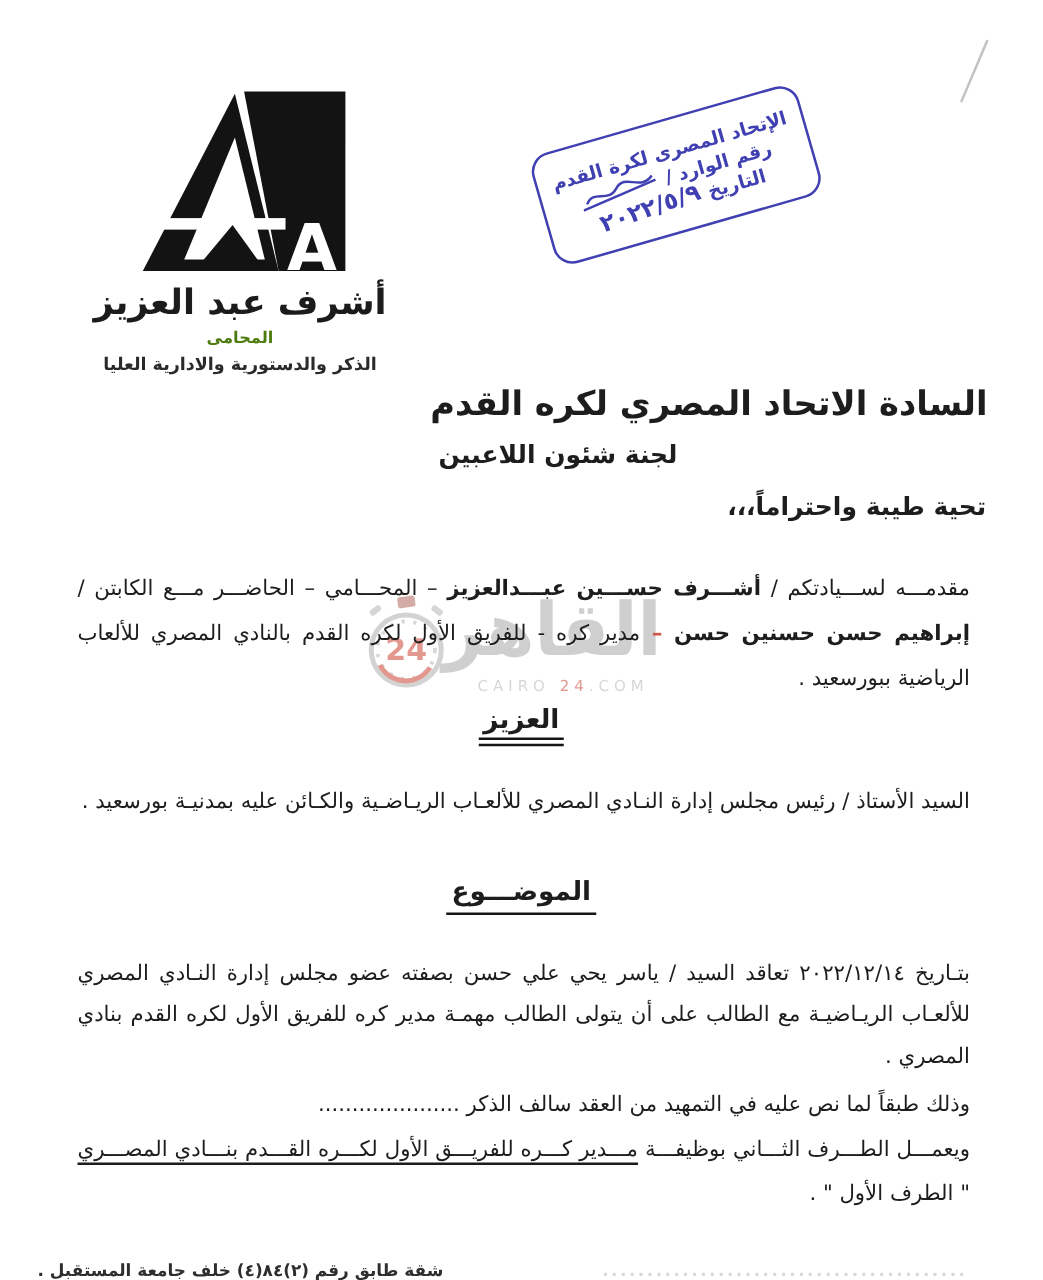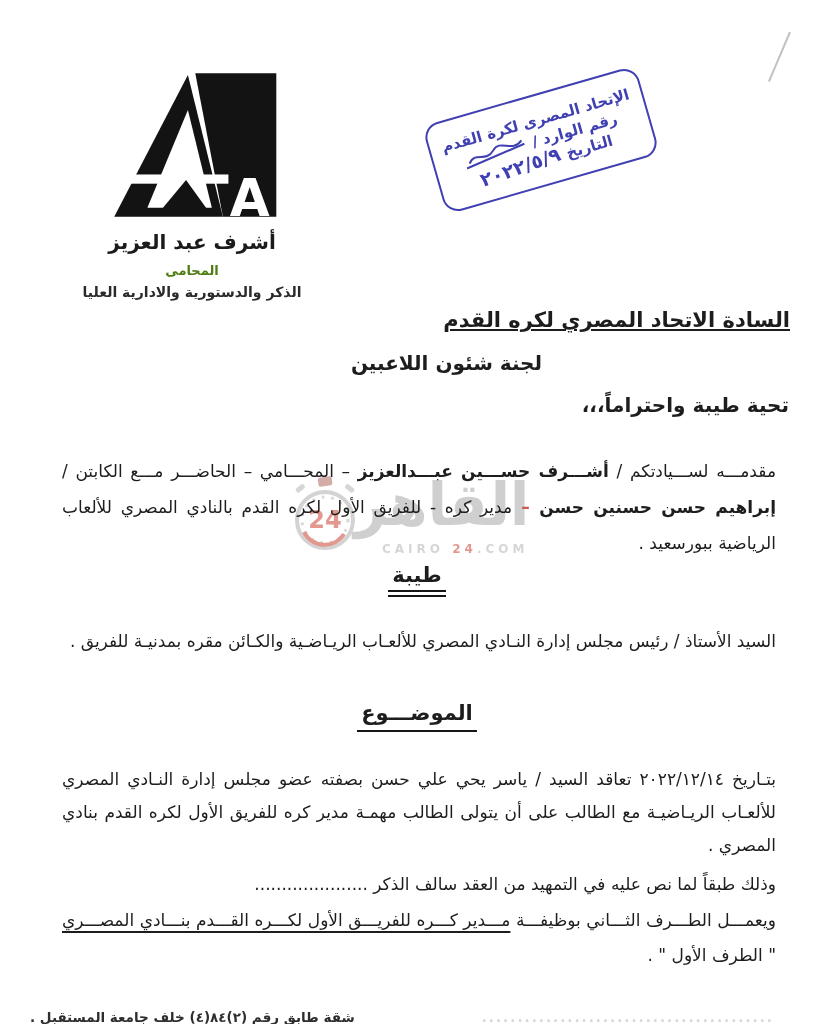--- a/index.html
+++ b/index.html
@@ -9,44 +9,44 @@
     margin:0 auto;
     background:#ffffff;
     overflow:hidden;
     font-family:"DejaVu Sans",sans-serif;
     color:#1d1d1d;
     direction:rtl;
   }
   
   .letterhead{position:absolute;left:52px;top:70px;width:280px;text-align:center;direction:rtl;}
   .letterhead .logo{display:block;margin:0 auto 4px auto;}
-  .lh-name{font-size:20px;font-weight:700;color:#1b1b1b;line-height:36px;letter-spacing:-1px;}
+  .lh-name{font-size:28px;font-weight:700;color:#1b1b1b;line-height:36px;letter-spacing:-1px;}
   .lh-title{font-size:13px;font-weight:700;color:#4d7c0f;line-height:18px;margin-top:2px;}
   .lh-sub{font-size:14px;font-weight:700;color:#2a2a2a;line-height:18px;margin-top:3px;}
   
   .stamp{
     position:absolute;left:430px;top:94px;width:222px;height:92px;
     border:2.5px solid #4040b2;border-radius:16px;
     transform:rotate(-16deg);
     color:#4040b2;
     display:flex;flex-direction:column;align-items:center;justify-content:center;
     font-size:15px;font-weight:600;line-height:20px;
     padding:4px 8px;box-sizing:border-box;
   }
   .stamp .row{display:flex;align-items:center;gap:6px;white-space:nowrap;}
   .stamp .date-hand{font-size:19px;font-weight:700;letter-spacing:3px;transform:rotate(-3deg);display:inline-block;}
   
   .scan-line{position:absolute;left:789px;top:32px;width:2px;height:54px;background:#c2c2c2;transform:rotate(23deg);transform-origin:top center;}
   
   .watermark{position:absolute;left:290px;top:476px;width:250px;height:90px;opacity:.55;direction:ltr;}
   .wm-ar{position:absolute;left:64px;top:-6px;font-size:56px;font-weight:900;color:#a9a9a9;letter-spacing:2px;transform:scaleY(1.05);line-height:70px;}
-  .wm-site{position:absolute;left:92px;top:66px;font-size:12px;letter-spacing:4px;color:#b5b5b5;font-weight:700;}
+  .wm-site{position:absolute;left:92px;top:66px;font-size:12px;letter-spacing:4px;color:#b5b5b5;font-weight:400;}
   .wm-site .num{color:#cc4433;}
   
-  .rec1{position:absolute;right:44px;top:308px;font-size:21px;font-weight:700;text-decoration:underline;}
+  .rec1{position:absolute;right:44px;top:308px;font-size:27px;font-weight:700;}
   .rec2{position:absolute;right:292px;top:351px;font-size:20px;font-weight:700;}
   .greeting{position:absolute;right:45px;top:393px;font-size:20px;font-weight:700;}
   
   .para{position:absolute;left:62px;width:714px;direction:rtl;text-align:justify;font-size:17px;line-height:36px;color:#1d1d1d;}
   .p1{top:436px;}
   .p2{top:604px;line-height:40px;}
   .p3{top:746px;line-height:33px;}
   .p4{top:849px;}
   .p5{top:886px;line-height:35px;}
   .b{font-weight:700;}
@@ -113,23 +113,23 @@
       <span class="date-hand">٢٠٢٢/٥/٩</span>
     </div>
   </div>
 
   <div class="rec1">السادة الاتحاد المصري لكره القدم</div>
   <div class="rec2">لجنة شئون اللاعبين</div>
   <div class="greeting">تحية طيبة واحتراماً،،،</div>
 
   <p class="para p1"><span>مقدمـــه لســـيادتكم / </span><span class="b">أشـــرف حســـين عبـــدالعزيز</span><span> – المحـــامي – الحاضـــر مـــع الكابتن / </span><span class="b">إبراهيم حسن حسنين حسن</span><span class="red-dash"> – </span><span>مدير كره - للفريق الأول لكره القدم بالنادي المصري للألعاب الرياضية ببورسعيد .</span></p>
 
-  <div class="center-head versus"><span>طيبة</span></div>
+  <div class="center-head versus"><span>العزيز</span></div>
 
-  <p class="para p2">السيد الأستاذ / رئيس مجلس إدارة النـادي المصري للألعـاب الريـاضـية والكـائن مقره بمدنيـة للفريق .</p>
+  <p class="para p2">السيد الأستاذ / رئيس مجلس إدارة النـادي المصري للألعـاب الريـاضـية والكـائن عليه بمدنيـة بورسعيد .</p>
 
   <div class="center-head subject"><span>الموضـــوع</span></div>
 
   <p class="para p3">بتـاريخ ٢٠٢٢/١٢/١٤ تعاقد السيد / ياسر يحي علي حسن بصفته عضو مجلس إدارة النـادي المصري للألعـاب الريـاضيـة مع الطالب على أن يتولى الطالب مهمـة مدير كره للفريق الأول لكره القدم بنادي المصري .</p>
 
   <p class="para p5"><span>ويعمـــل الطـــرف الثـــاني بوظيفـــة </span><span class="u">مـــدير كـــره للفريـــق الأول لكـــره القـــدم بنـــادي المصـــري</span><span> " الطرف الأول " .</span></p>
 
   <p class="para p4">وذلك طبقاً لما نص عليه في التمهيد من العقد سالف الذكر .....................</p>
 
   <div class="footer">

